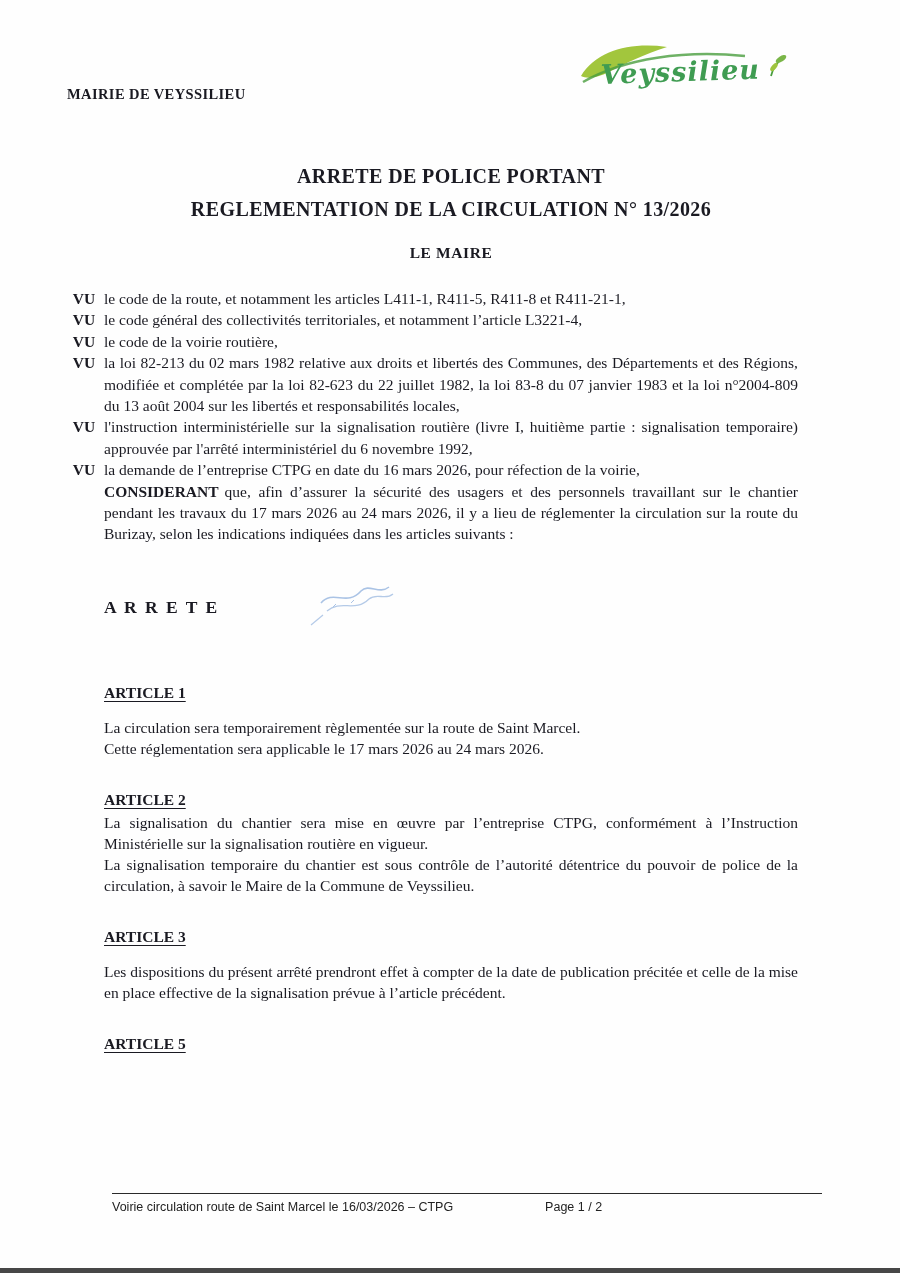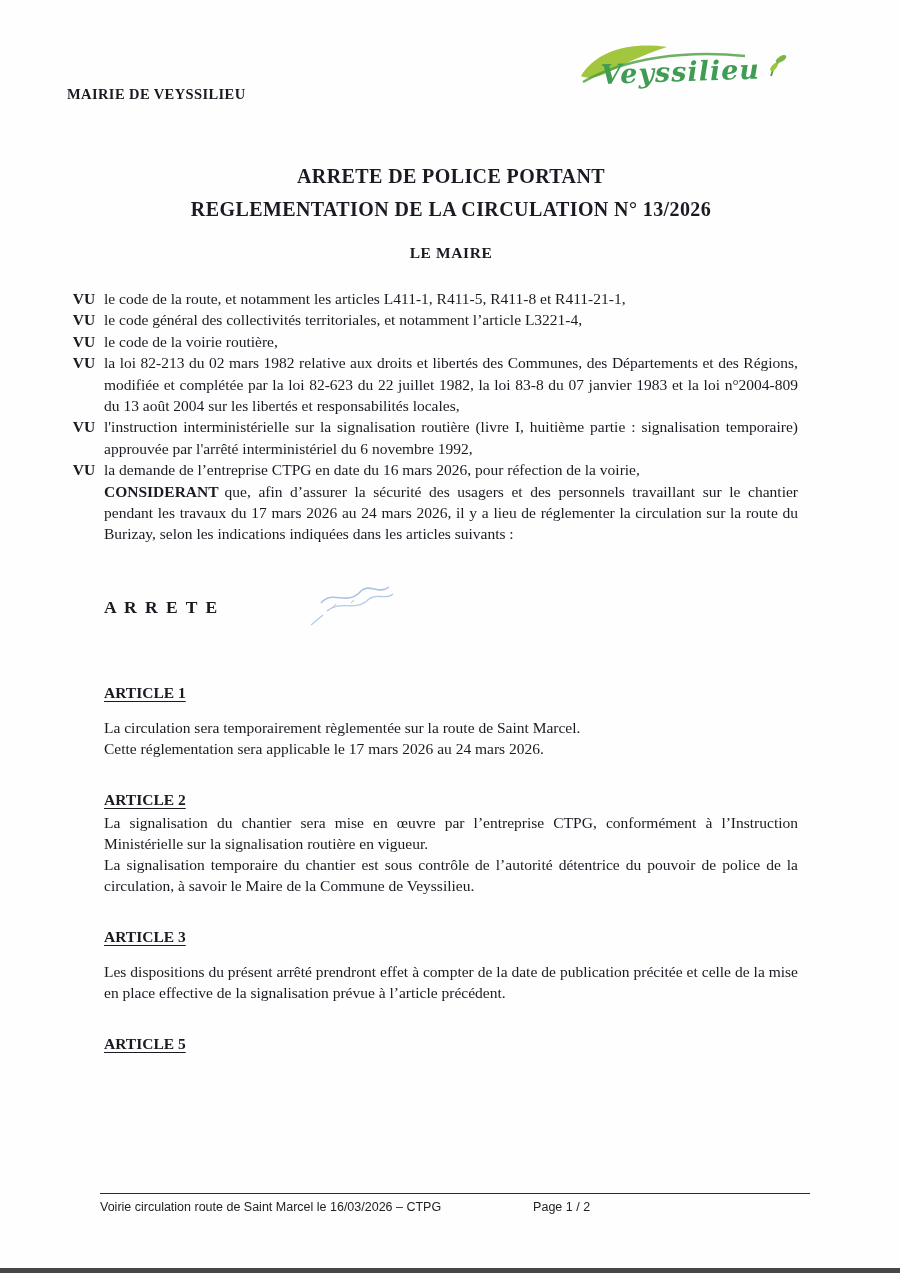--- a/index.html
+++ b/index.html
@@ -51,21 +51,21 @@
     font-weight:bold; font-size:15.5px;
     text-decoration:underline; text-underline-offset:3px;
   }
   .paras { margin-top:14px; }
   .paras.tight { margin-top:2px; }
   .para { text-align:justify; }
 
   .scribble { position:absolute; left:303px; top:581px; opacity:0.75; }
 
   .footer {
-    position:absolute; left:100px; top:1193px; width:710px;
+    position:absolute; left:112px; top:1193px; width:710px;
     border-top:1.5px solid #2a2a2a; padding-top:6px;
     display:flex; font-family:"Liberation Sans", sans-serif;
     font-size:12.5px; color:#222;
   }
   .footer-left { flex:0 0 61%; }
   .scan-edge {
     position:absolute; left:0; right:0; bottom:0; height:5px;
     background:#474747;
   }
 </style>

